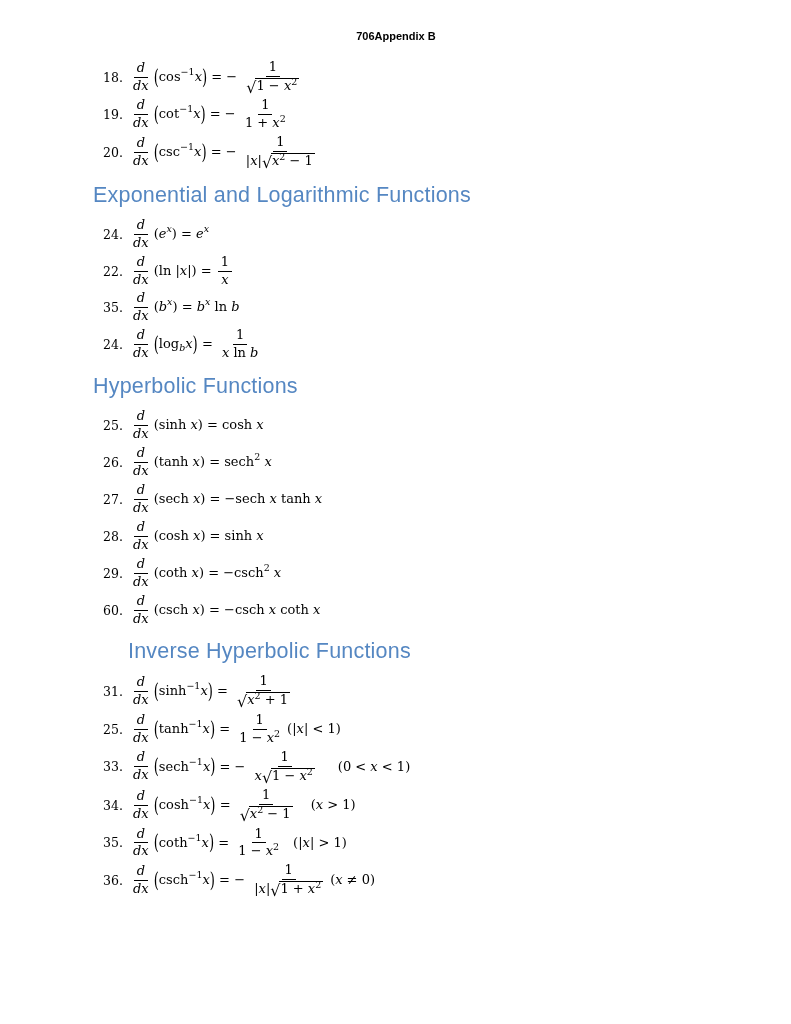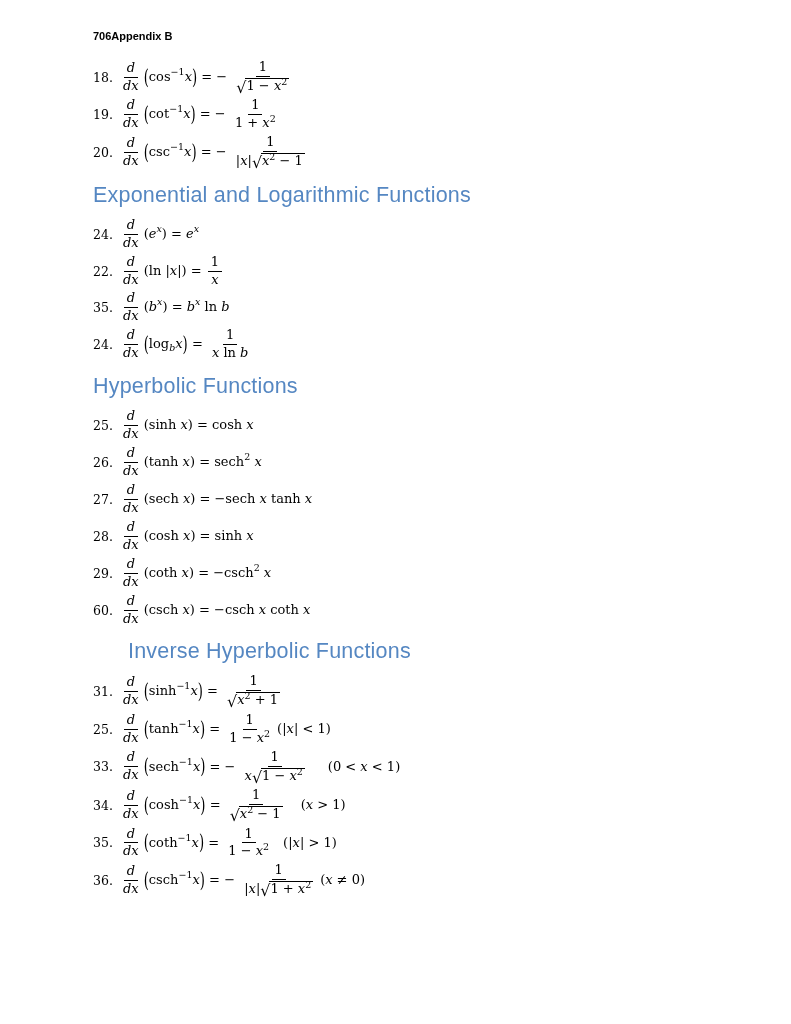--- a/index.html
+++ b/index.html
@@ -7,38 +7,39 @@
     position:relative;
     width:791px;height:1024px;
     margin:0 auto;
     background:#ffffff;
     font-family:"DejaVu Serif",serif;
     color:#000;
     overflow:hidden;
   }
   .page-header{
     position:absolute;top:30px;left:93px;right:92px;
-    display:flex;justify-content:flex-start;align-items:baseline;
+    display:flex;justify-content:center;align-items:baseline;
     font-family:"Liberation Sans",sans-serif;
     font-size:11px;font-weight:bold;color:#000;
   }
   .content{
     position:absolute;left:93px;top:60px;width:650px;
   }
   .sec-heading{
     font-family:"Liberation Sans",sans-serif;
     font-size:21.5px;font-weight:normal;
     letter-spacing:0.2px;
     margin:13px 0 10px 0;
   }
   .item{
     display:flex;align-items:center;
     margin-bottom:4px;
     font-size:13px;
     min-height:30px;
+    margin-left:10px;
   }
   .inum{width:25px;flex-shrink:0;font-size:12.5px;}
   .formula{display:block;line-height:1.2;}
   .mr,.mi{white-space:pre;font-family:"DejaVu Serif",serif;}
   .mi{font-style:italic;}
   .sup{font-size:9.5px;vertical-align:5.5px;white-space:pre;line-height:0;}
   .sub{font-size:9.5px;vertical-align:-3px;white-space:pre;line-height:0;}
   .frac{
     display:inline-flex;flex-direction:column;align-items:center;
     vertical-align:middle;margin:0 2px;text-align:center;

